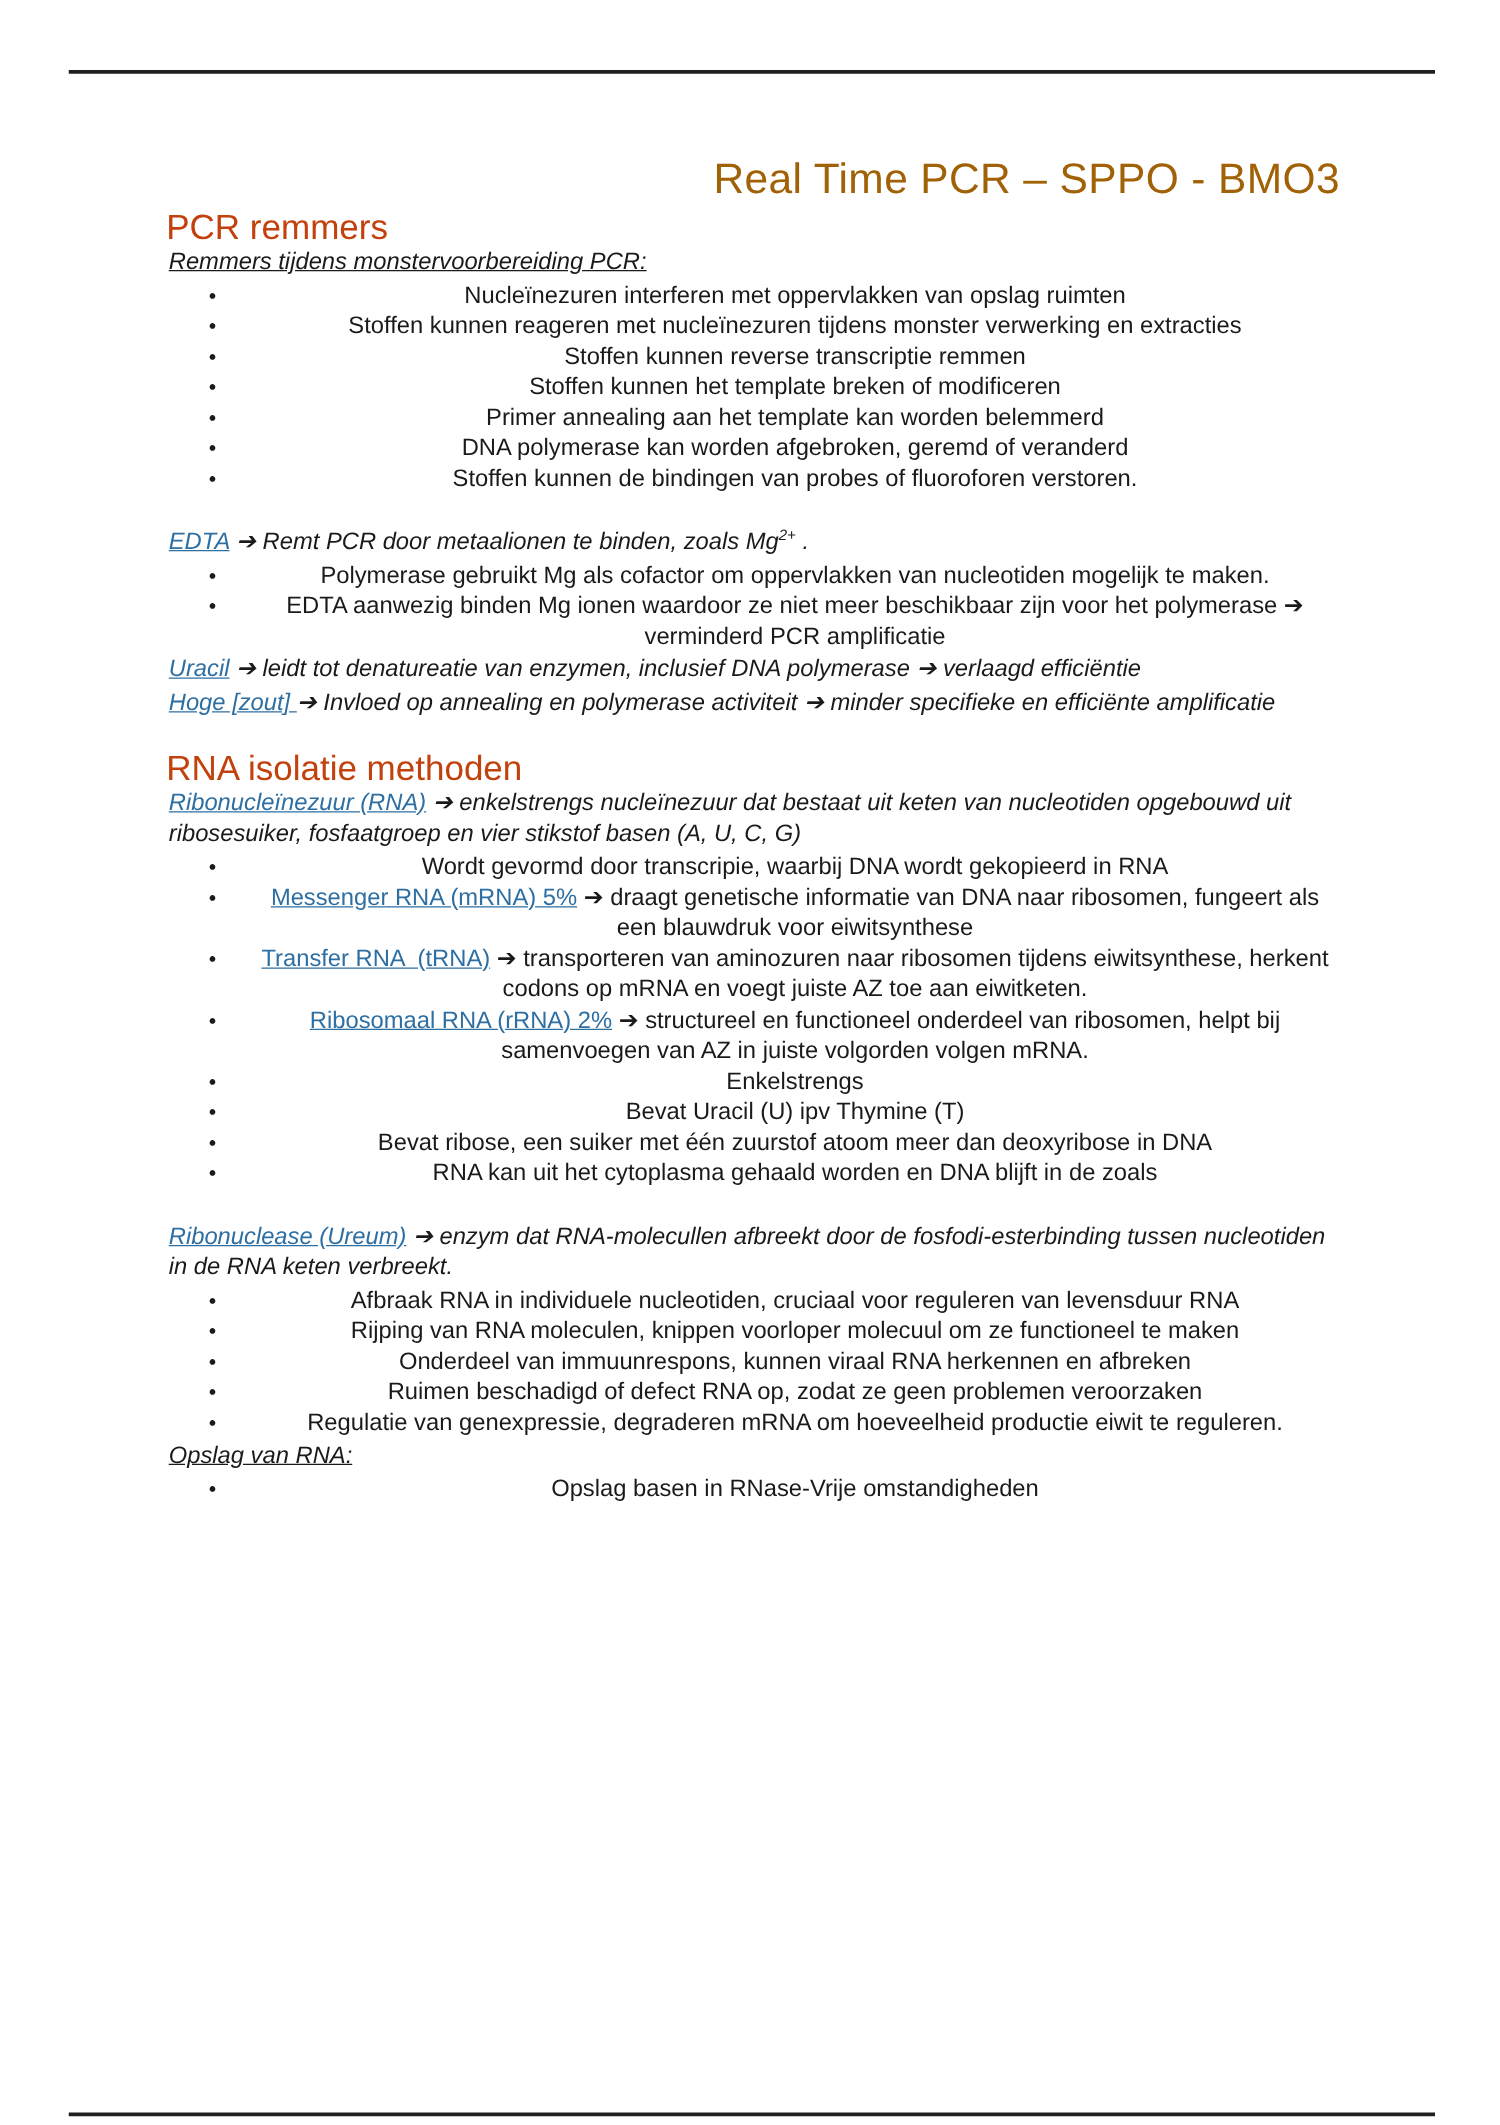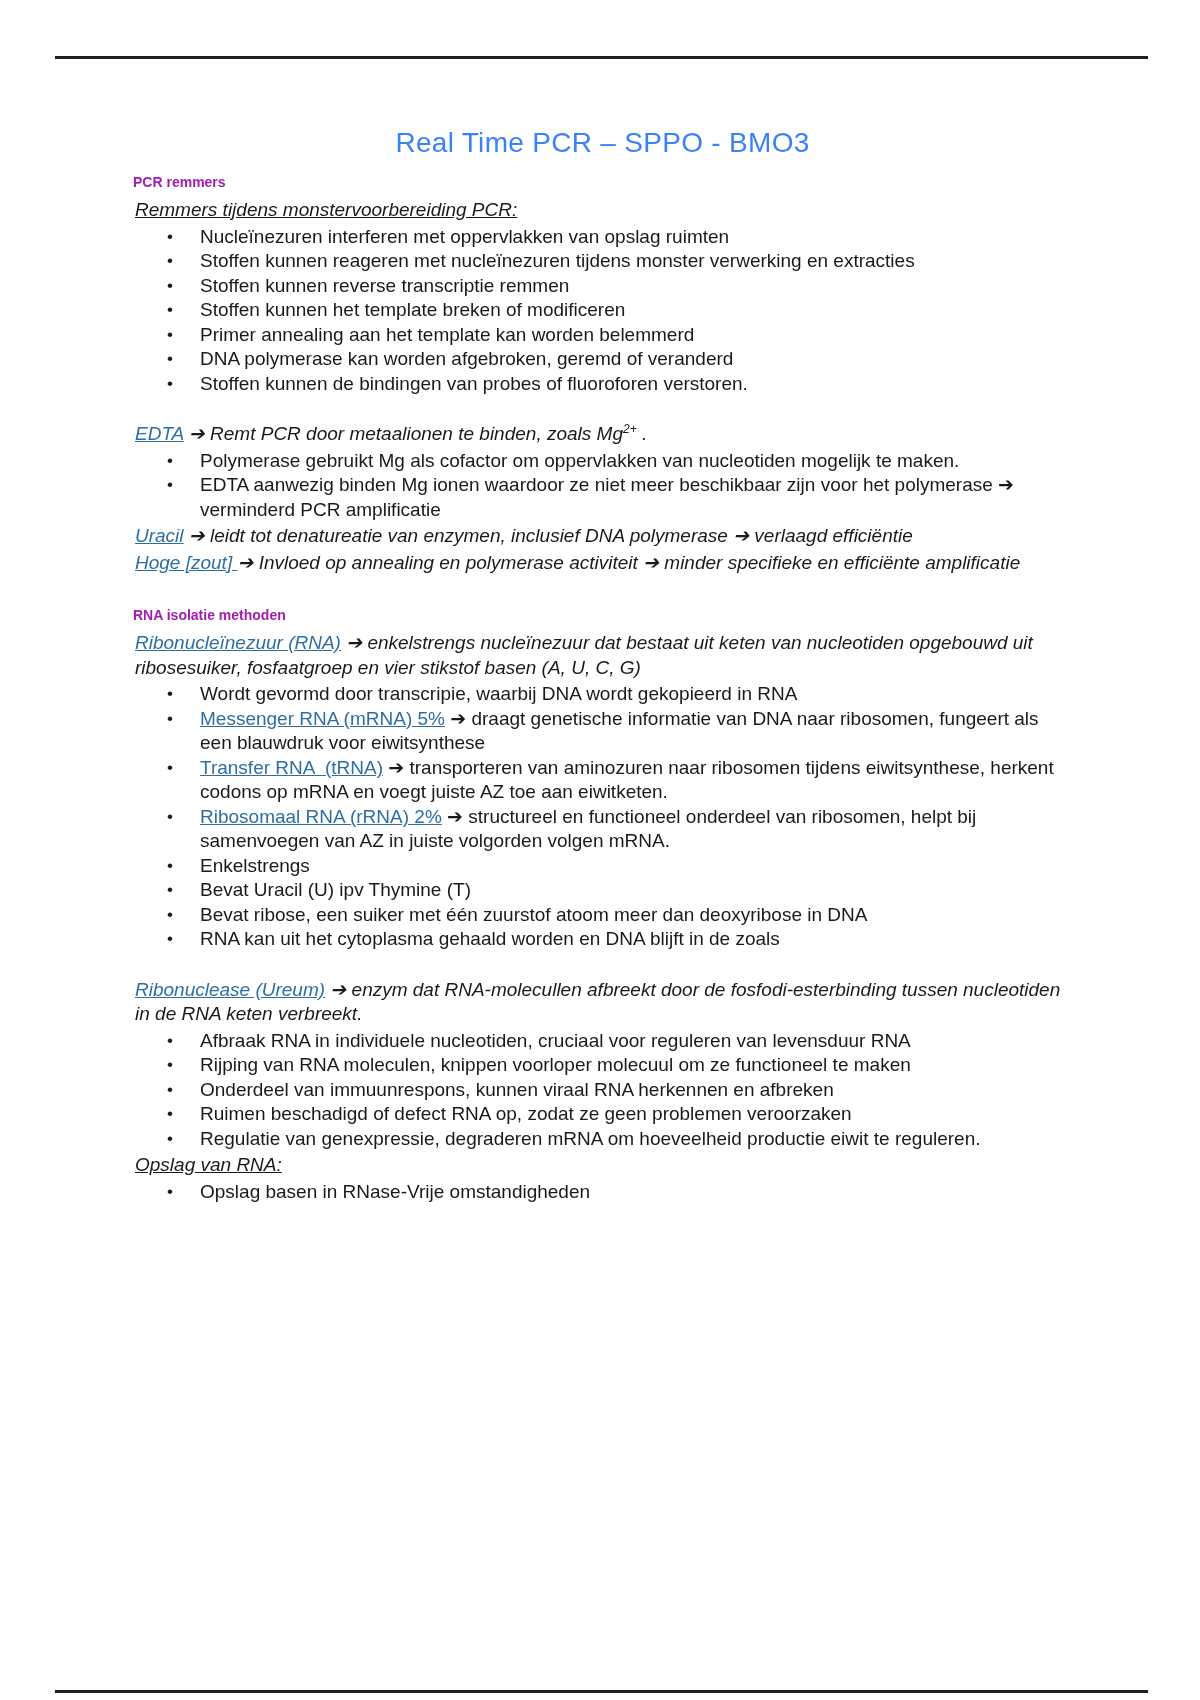--- a/index.html
+++ b/index.html
@@ -2,27 +2,27 @@
 <html><head>
 <meta charset="utf-8">
 <style>
   html,body{margin:0;padding:0;background:#ffffff;}
   .page{position:relative;width:1200px;height:1700px;background:#ffffff;overflow:hidden;
         font-family:"Liberation Sans",sans-serif;color:#1a1a1a;}
   .rule{position:absolute;left:55px;width:1093px;height:3px;background:#1f1f1f;}
   .rule-top{top:56px;}
   .rule-bottom{top:1690px;}
   .content{position:absolute;left:133px;right:128px;top:122px;font-size:19px;line-height:24.5px;}
-  .title{margin:0 0 4px;font-size:28px;line-height:42px;font-weight:400;text-align:center;
-         color:#3b82f6;letter-spacing:0.3px;}
-  .h{margin:0;font-size:14px;line-height:28px;font-weight:700;color:#a21caf;}
+  .title{margin:0 0 4px;font-size:34px;line-height:42px;font-weight:400;text-align:right;
+         color:#a16207;letter-spacing:0.3px;}
+  .h{margin:0;font-size:28px;line-height:28px;font-weight:400;color:#c2410c;}
   .u{text-decoration:underline;}
   p{margin:2px;font-style:italic;}
   ul{margin:0;padding:0 0 0 67px;list-style:none;}
-  li{position:relative;}
+  li{position:relative;text-align:center;}
   li::before{content:"\2022";position:absolute;left:-33px;top:0;font-size:17px;color:#1a1a1a;}
   .link{color:#2e6fa3;text-decoration:underline;white-space:pre-wrap;}
   sup{font-size:12px;line-height:0;}
   .gap{height:24px;}
 </style>
 </head>
 <body>
 
 <div class="page">
   <div class="rule rule-top"></div>

